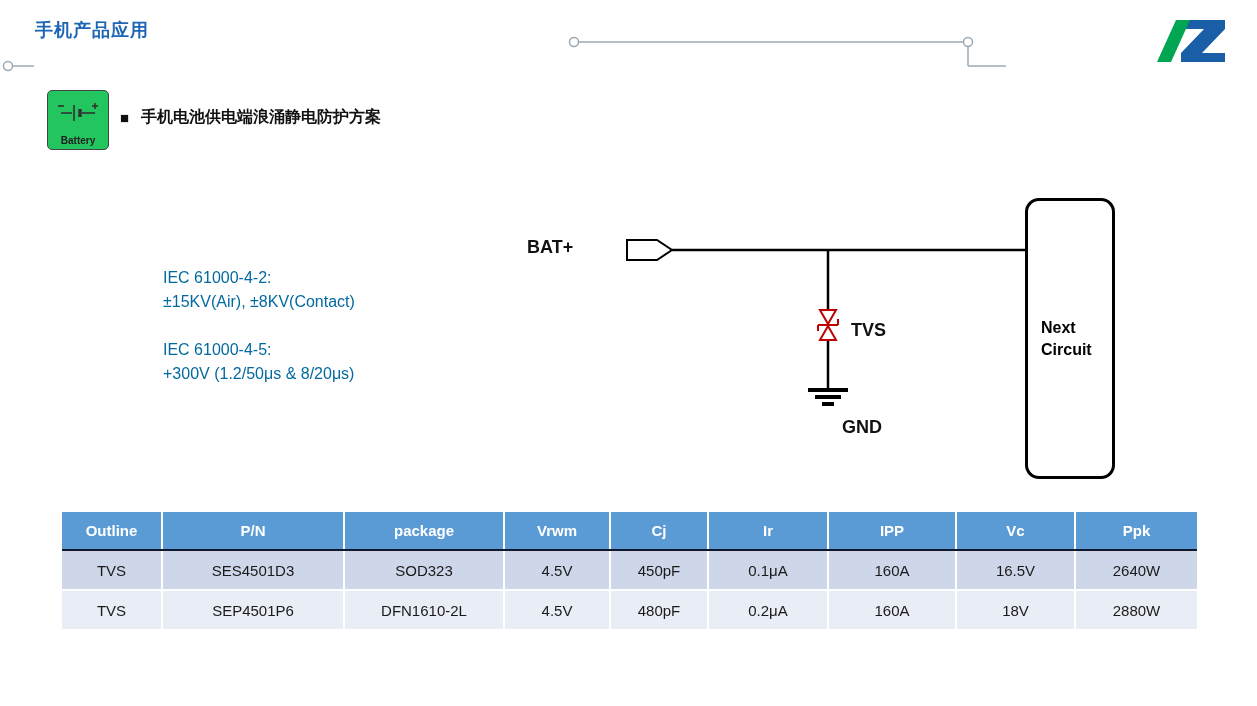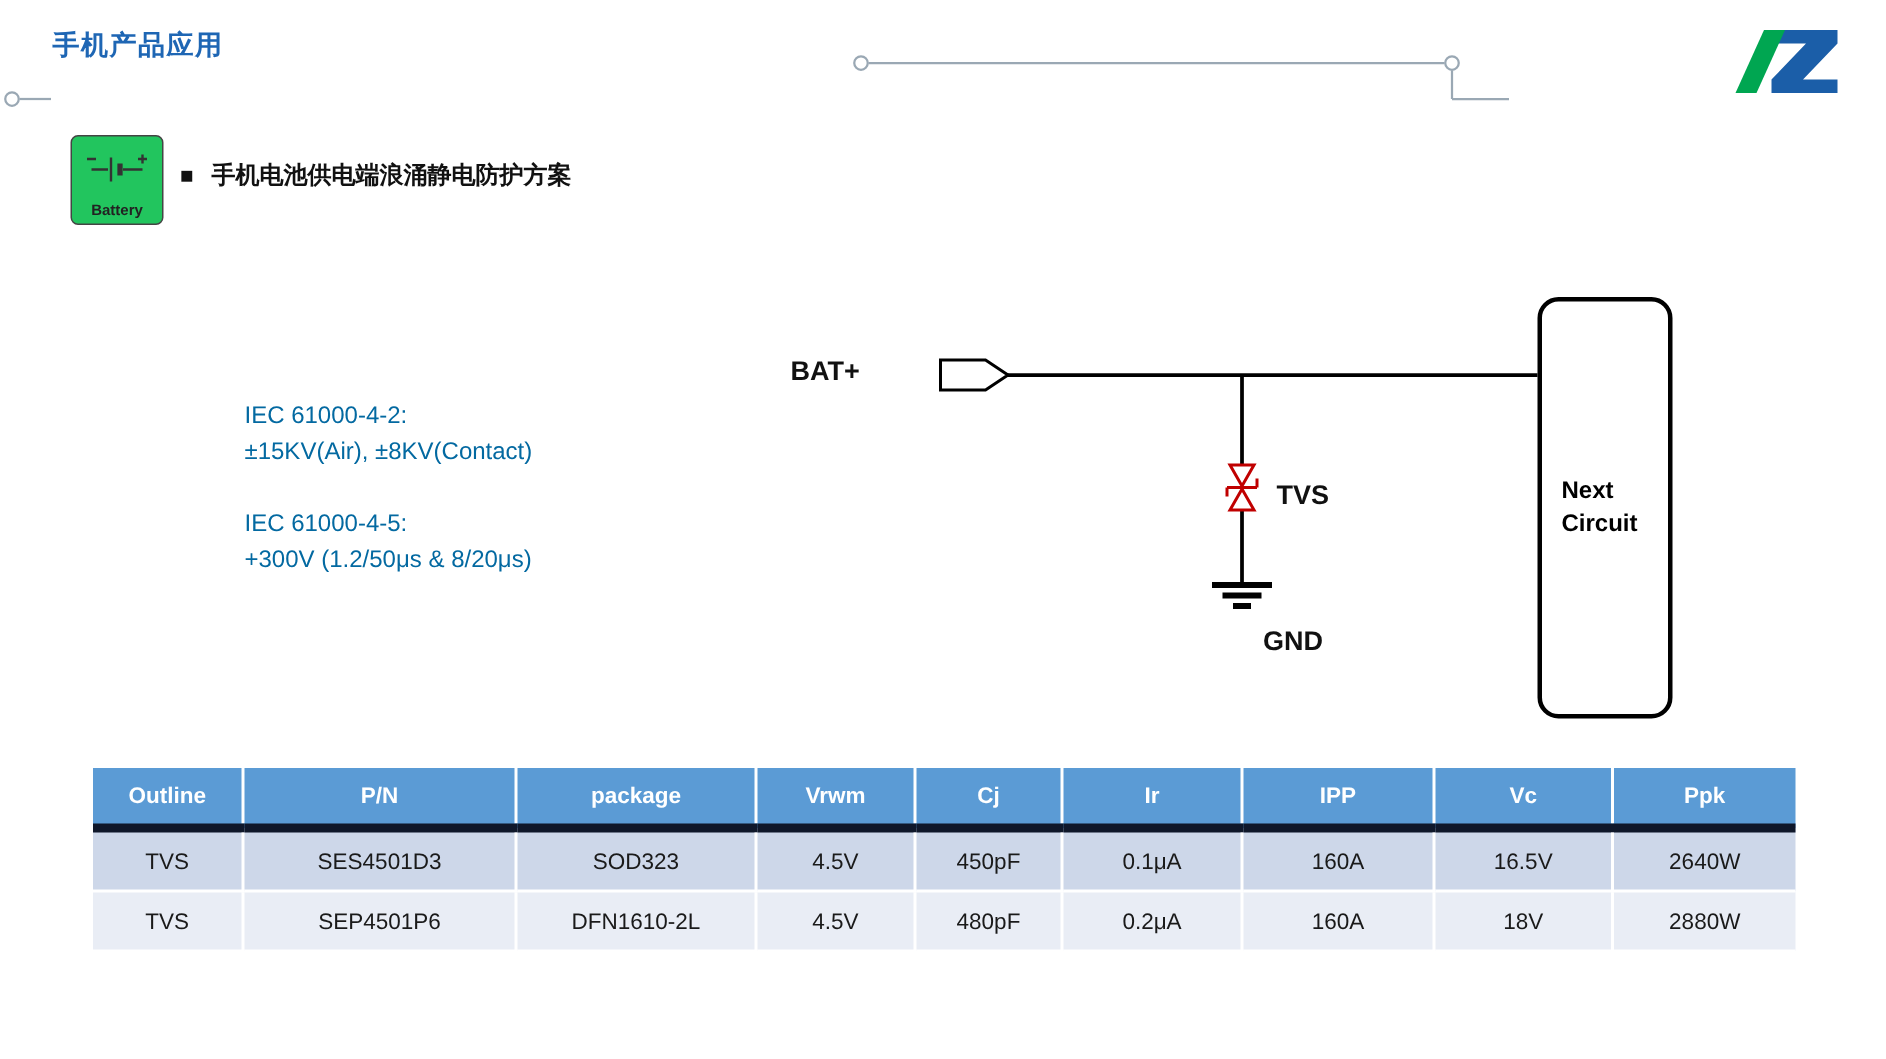--- a/index.html
+++ b/index.html
@@ -59,21 +59,21 @@
   .next-circuit-box div { font-size: 16px; font-weight: bold; line-height: 22px; color: #000; }
 
   
   table.spec {
     position: absolute; left: 62px; top: 512px; width: 1135px;
     border-collapse: collapse; table-layout: fixed;
   }
   table.spec th {
     background: #5B9BD5; color: #fff;
     font-size: 15px; font-weight: bold; height: 37px;
-    border-right: 2px solid #fff; border-bottom: 6px solid #0f172a;
+    border-right: 2px solid #fff; border-bottom: 2px solid #0f172a;
     text-align: center; padding: 0;
   }
   table.spec td {
     font-size: 15px; color: #1a1a1a; height: 38px;
     border-right: 2px solid #fff; border-bottom: 2px solid #fff;
     text-align: center; padding: 0;
   }
   table.spec th:last-child, table.spec td:last-child { border-right: none; }
   tr.row-a td { background: #CDD7E9; }
   tr.row-b td { background: #E9EDF5; }

